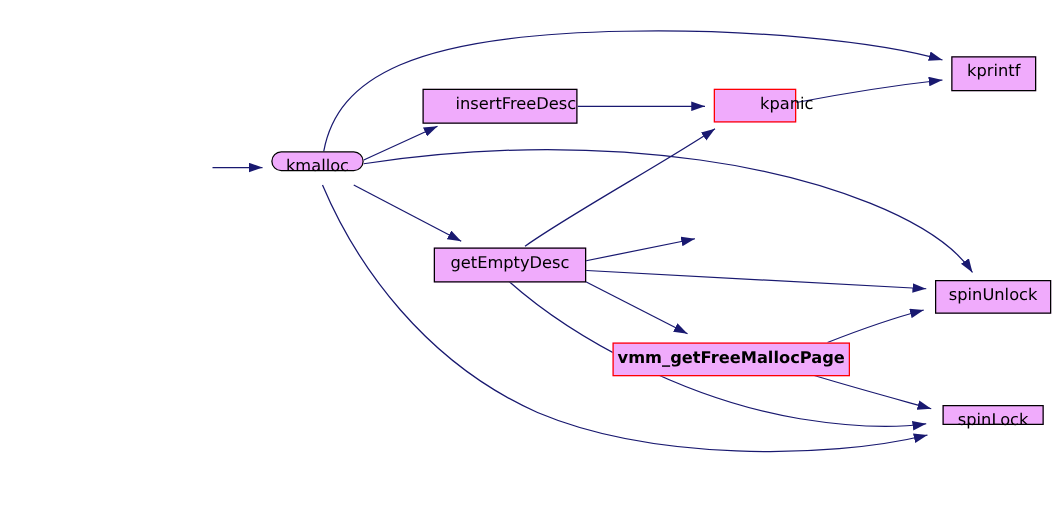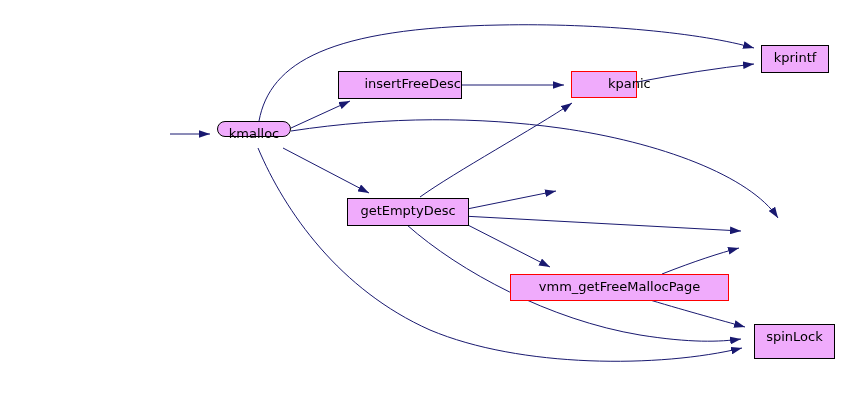--- a/index.html
+++ b/index.html
@@ -95,18 +95,19 @@
 
   <div class="node" style="left:338px; top:71px; width:124px; height:28px;text-align:right;">insertFreeDesc</div>
 
   <div class="node highlight" style="left:571px; top:71px; width:66px; height:27px;padding-left:36px;">kpanic</div>
 
   <div class="node" style="left:761px; top:45px; width:68px; height:28px;">kprintf</div>
 
   <div class="node" style="left:331px; top:198px; width:122px; height:28px;margin-left:16px;">getEmptyDesc</div>
 
 
+  <div class="node" style="left:748px; top:224px; width:93px; height:27px;">spinUnlock</div>
 
-  <div class="node highlight" style="left:510px; top:274px; width:219px; height:27px;">vmm_getFreeMallocPage</div>
+  <div class="node highlight" style="left:490px; top:274px; width:190px; height:27px;font-weight:bold;">vmm_getFreeMallocPage</div>
 
-  <div class="node" style="left:754px; top:324px; width:81px; height:35px;">spinLock</div>
+  <div class="node" style="left:754px; top:324px; width:81px; height:16px;">spinLock</div>
 
 </div>
 
 </body></html>

